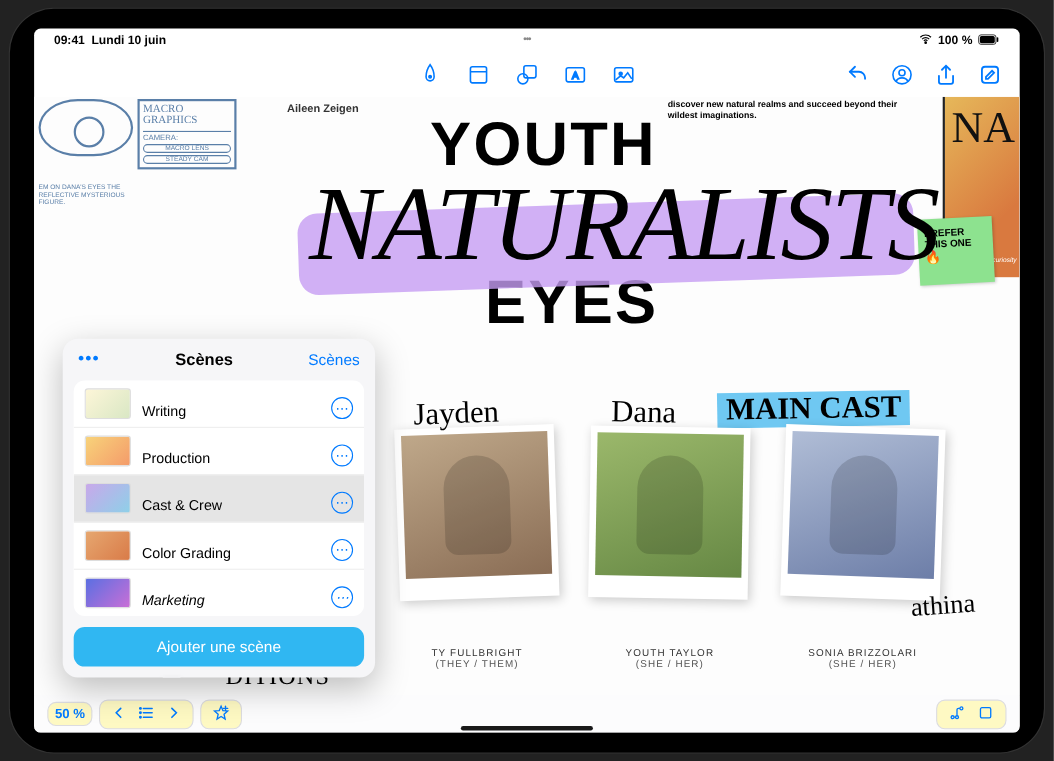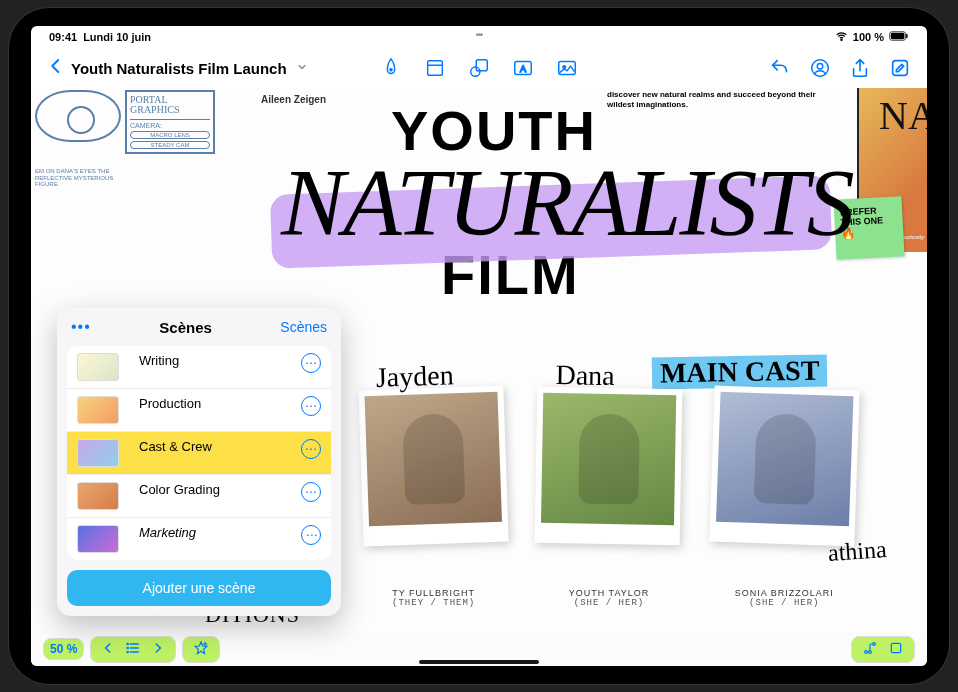--- a/index.html
+++ b/index.html
@@ -138,21 +138,21 @@
     transform: rotate(-3deg);
     box-shadow: 1px 1px 3px rgba(0,0,0,0.2);
   }
   .sticky .fire { font-size: 12px; }
   
   .right-poster {
     position: absolute; top: 0; right: 0; width: 70px; height: 164px;
     background: linear-gradient(135deg, #e6b85a 0%, #d9793f 70%);
     border-left: 2px solid #222;
   }
-  .right-poster span { font-family: cursive; font-size: 40px; color:#111; position:absolute; top:4px; left:20px;text-align:center;}
+  .right-poster span { font-family: cursive; font-size: 40px; color:#111; position:absolute; top:4px; left:6px;text-align:center;}
   .right-poster .tagline { position:absolute; bottom:6px; left:4px; font-size:6px; color:#fff; font-style:italic;}
   
   .polaroids {
     position: absolute; top: 300px; left: 330px; right: 70px;
     display: flex; gap: 30px; justify-content: flex-start;
   }
   .polaroid {
     width: 148px; background:#fff; padding: 6px 6px 20px 6px;
     box-shadow: 2px 3px 10px rgba(0,0,0,0.2);
     display:flex; flex-direction:column; align-items:center;
@@ -170,21 +170,21 @@
   .p3 { background: linear-gradient(160deg,#b0bdd6 0%, #6d7ea8 100%);}
   .polaroid .sig {
     position:absolute; top:-28px; left: 18px;
     font-family: "Brush Script MT", cursive; font-size: 28px;
   }
   .cast-captions {
     position:absolute; top: 500px; left: 330px; right:70px; display:flex; gap:30px;
   }
   .cast-cap { width: 148px; text-align:center; font-size: 9px; letter-spacing: 1px; color:#333;}
   .cast-cap .name { font-weight: 400;}
-  .cast-cap .pro { color:#555;font-family:Liberation Mono, monospace;}
+  .cast-cap .pro { color:#555;}
   .extra-sig {
     position:absolute; top: 450px; right: 40px;
     font-family: "Brush Script MT", cursive; font-size: 24px; transform: rotate(-4deg);
   }
   .ditions {
     position:absolute; bottom: 4px; left: 174px;
     font-family: "Marker Felt", cursive; font-size: 22px; letter-spacing: 1px;
   }
   .ditions::before {
     content:""; position:absolute; left:-6px; top:6px; width:140px; height:20px;
@@ -203,26 +203,26 @@
   }
   .scenes-header {
     display:flex; align-items:center; justify-content:space-between;
     padding: 10px 14px 6px 14px;
   }
   .scenes-header .more { color:#007aff; font-size:16px; letter-spacing:1px;}
   .scenes-header .title { font-size: 15px; font-weight: 600; color:#000;}
   .scenes-header .edit { color:#007aff; font-size: 14px;}
   .scene-list { background:#fff; margin: 4px 10px; border-radius: 10px; overflow:hidden;}
   .scene-row {
-    display:flex; align-items:flex-start; gap:20px;
+    display:flex; align-items:flex-end; gap:10px;
     padding: 7px 10px; border-bottom: 1px solid #eee;
     font-size: 13px;
   }
   .scene-row:last-child { border-bottom:none;font-style:italic;}
-  .scene-row.selected { background:#fde047;}
+  .scene-row.selected { background:#e5e5e5;}
   .scene-thumb {
     width: 42px; height: 28px; border-radius:3px;
     background: linear-gradient(135deg,#f0c27a,#d17bb3);
     border: 1px solid #ddd;
     flex-shrink:0;
   }
   .scene-thumb.t1 { background: linear-gradient(135deg,#fdf6d8,#d9e7c4);}
   .scene-thumb.t2 { background: linear-gradient(135deg,#f8d37a,#f49b6a);}
   .scene-thumb.t3 { background: linear-gradient(135deg,#c9a8ea,#8ed0e8);}
   .scene-thumb.t4 { background: linear-gradient(135deg,#e6a770,#d97b48);}
@@ -241,21 +241,21 @@
   }
   
   .bottom-bar {
     position:absolute; bottom:0; left:0; right:0; height:34px;
     display:flex; align-items:center; padding: 0 12px; gap: 6px;
     background:#fcfcfd;
   }
   .zoom-box, .nav-group, .br-group {
     display:flex; align-items:center; gap:2px;
     border:1px solid #dcdce0; border-radius:8px; padding: 3px 6px;
-    background:#bef264;
+    background:#fef9c3;
   }
   .zoom-box { font-size: 12px; color:#007aff; font-weight:600; gap:2px;}
   .nav-group span, .br-group span { color:#007aff; font-size:14px; padding: 0 4px;}
   .bottom-right { margin-left:auto; display:flex; gap:8px;}
   .home-indicator {
     position:absolute; bottom: 2px; left:50%; transform:translateX(-50%);
     width: 120px; height: 4px; background:#000; border-radius: 3px; opacity: 0.9;
   }
 </style>
 </head>
@@ -282,33 +282,20 @@
           <svg viewBox="0 0 28 14" width="20" height="12">
               <rect x="1" y="1" width="22" height="12" rx="3" fill="none" stroke="#000" stroke-width="1"></rect>
               <rect x="2.5" y="2.5" width="19" height="9" rx="2" fill="#000"></rect>
               <rect x="24" y="4" width="2" height="6" rx="1" fill="#000"></rect>
             </svg>
         </span>
       </div>
     </div>
 
     <div class="toolbar">
-      <div class="toolbar-left">
-        <span class="back-chevron">
-          <svg viewBox="0 0 24 24" width="18" height="18" fill="none" stroke="#007aff" stroke-width="2.5" stroke-linecap="round" stroke-linejoin="round">
-              <polyline points="15 4 7 12 15 20"></polyline>
-            </svg>
-        </span>
-        <span class="doc-title">Youth Naturalists Film Launch</span>
-        <span class="doc-chevron">
-          <svg viewBox="0 0 24 24" width="12" height="12" fill="none" stroke="#888" stroke-width="2.5" stroke-linecap="round">
-              <polyline points="6 9 12 15 18 9"></polyline>
-            </svg>
-        </span>
-      </div>
       <div class="toolbar-center">
         <span class="toolbar-icon">
           <svg viewBox="0 0 24 24" fill="none" stroke="#007aff" stroke-width="1.6">
               <path d="M12 2 C9 6 8 10 8 14 a4 4 0 0 0 8 0 C16 10 15 6 12 2 Z"></path>
               <circle cx="12" cy="14" r="1.2" fill="#007aff"></circle>
             </svg>
         </span>
         <span class="toolbar-icon">
           <svg viewBox="0 0 24 24" fill="none" stroke="#007aff" stroke-width="1.6">
               <rect x="4" y="4" width="16" height="16" rx="2"></rect>
@@ -362,21 +349,21 @@
             </svg>
         </span>
       </div>
     </div>
 
     <div class="canvas">
       <div class="left-sketches">
         <div style="position:relative; height:72px;">
           <div class="eye-sketch"></div>
           <div class="planning-card">
-            <div class="portal">PORTAL GRAPHICS</div>
+            <div class="portal">MACRO GRAPHICS</div>
             <div class="camera-title">CAMERA:</div>
             <div class="pill">MACRO LENS</div>
             <div class="pill">STEADY CAM</div>
           </div>
         </div>
         <div class="under-eye-text">EM ON DANA'S EYES
 THE REFLECTIVE
 MYSTERIOUS FIGURE.</div>
       </div>
 
@@ -387,21 +374,21 @@
         <span>NA</span>
         <div class="tagline">"The quest for curiosity begins."</div>
       </div>
 
       <div class="big-title">
         <span class="line1">YOUTH</span>
         <span class="naturalists-wrap">
           <span class="swoosh"></span>
           <span class="naturalists-text">NATURALISTS</span>
         </span>
-        <span class="line3">FILM</span>
+        <span class="line3">EYES</span>
       </div>
 
       <div class="sticky">
         <div>PREFER THIS ONE</div>
         <div class="fire">🔥</div>
       </div>
 
       <div class="main-cast-label">MAIN CAST</div>
 
       <div class="polaroids">

